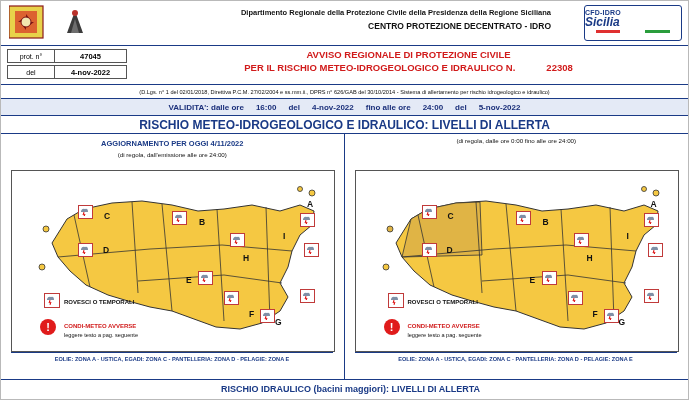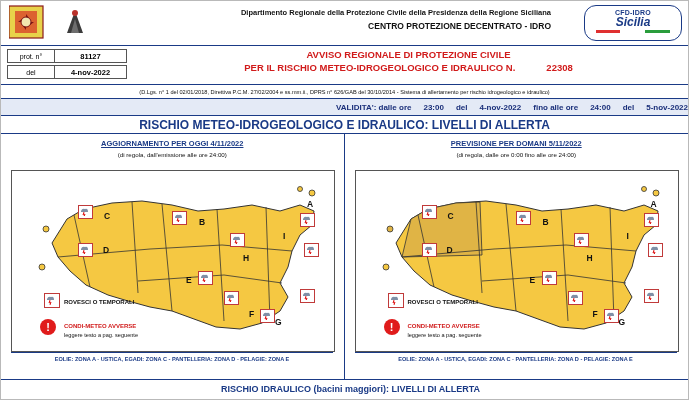--- a/index.html
+++ b/index.html
@@ -12,51 +12,51 @@
   }
   .page{position:relative;width:689px;height:400px;box-sizing:border-box;border:1px solid #b9b9b9;}
 
   
   .header{position:relative;height:44px;border-bottom:1px solid #1a3a86;}
   .crest{position:absolute;left:8px;top:4px;width:110px;height:36px;}
   .crest svg{display:block;}
   .head-center{position:absolute;left:130px;top:6px;width:420px;text-align:right;}
   .head-center .l1{font-size:7.5px;font-weight:bold;color:#111;line-height:12px;}
   .head-center .l2{font-size:8.5px;font-weight:bold;color:#111;line-height:14px;}
-  .cfd{position:absolute;right:6px;top:4px;width:96px;height:34px;border:1px solid #1a3a86;border-radius:12px;background:#fff;text-align:center;margin-left:41px;}
+  .cfd{position:absolute;right:6px;top:4px;width:96px;height:34px;border:1px solid #1a3a86;border-radius:3px;background:#fff;margin-left:41px;}
   .cfd .c1{font-size:7px;color:#1a3a86;font-weight:bold;margin-top:3px;letter-spacing:.2px;}
   .cfd .c2{font-size:12px;color:#1a3a86;font-weight:bold;font-style:italic;line-height:13px;}
   .cfd .bar{width:74px;height:3px;margin:1px auto 0;background:linear-gradient(to right,#e03030 0 33%,#ffffff 33% 66%,#2a9d3c 66% 100%);border:0px;}
 
   
   .protrow{position:relative;height:38px;border-bottom:1px solid #1a3a86;}
   .protbox{position:absolute;left:6px;top:3px;width:120px;}
   .protline{display:flex;height:14px;align-items:stretch;margin-bottom:2px;}
   .protline .lab{width:46px;border:1px solid #555;display:flex;align-items:center;justify-content:center;font-size:7px;background:#fff;}
   .protline .val{flex:1;border:1px solid #555;border-left:0;display:flex;align-items:center;justify-content:center;font-size:7.5px;font-weight:bold;background:#fff;}
   .avviso{position:absolute;left:135px;top:2px;width:545px;text-align:center;}
   .avviso .a1{color:#d11b1b;font-weight:bold;font-size:9.5px;line-height:13px;}
   .avviso .a2{color:#d11b1b;font-weight:bold;font-size:9.5px;line-height:13px;}
   .avviso .a2 .num{margin-left:31px;}
 
   
   .legal{height:13px;border-bottom:1px solid #1a3a86;display:flex;align-items:center;justify-content:center;font-size:5.6px;color:#111;}
 
   
-  .validita{height:16px;background:#e4eaf6;border-bottom:1px solid #1a3a86;display:flex;align-items:center;justify-content:flex-end;gap:12px;font-size:8px;font-weight:bold;color:#1a2f7a;}
+  .validita{height:16px;background:#e4eaf6;border-bottom:1px solid #1a3a86;display:flex;align-items:center;justify-content:center;gap:12px;font-size:8px;font-weight:bold;color:#1a2f7a;}
   .validita .plain{font-weight:bold;color:#1a2f7a;}
 
   
   .risk-title{height:17px;display:flex;align-items:center;justify-content:center;font-size:12px;font-weight:bold;color:#1a3a86;border-bottom:1px solid #1a3a86;}
 
   
   .panels{display:flex;height:245px;}
   .panel{width:50%;box-sizing:border-box;position:relative;}
   .panel.left{border-right:1px solid #1a3a86;}
-  .p-title{text-align:center;font-size:7.5px;font-weight:bold;color:#1a3a86;text-decoration:underline;margin-top:5px;}
+  .p-title{text-align:center;font-size:7.5px;font-weight:bold;color:#1a3a86;margin-top:5px;}
   .p-sub{text-align:center;font-size:6.2px;color:#111;margin-top:3px;}
   .map-box{position:absolute;left:10px;top:36px;width:322px;height:180px;border:1px solid #555;background:#fff;}
   .panel.right .map-box{left:10px;}
   .map-wrap{position:relative;width:100%;height:100%;}
   .map-wrap svg{position:absolute;left:0;top:0;}
   .zonelab{position:absolute;font-size:8.5px;font-weight:bold;color:#111;}
   .warnicon{position:absolute;width:13px;height:12px;border:1px solid #c03a3a;background:#fff;}
   .warnicon svg{display:block;}
   .legend-rt{position:absolute;left:52px;top:128px;font-size:6px;font-weight:bold;color:#111;}
   .legend-ic{position:absolute;left:32px;top:122px;width:14px;height:13px;border:1px solid #c03a3a;background:#fff;}
@@ -96,40 +96,40 @@
       <div class="c1">CFD-IDRO</div>
       <div class="c2">Sicilia</div>
       <div class="bar"></div>
     </div>
   </div>
 
   <div class="protrow">
     <div class="protbox">
       <div class="protline">
         <div class="lab">prot. n°</div>
-        <div class="val">81127</div>
+        <div class="val">47045</div>
       </div>
       <div class="protline">
         <div class="lab">del</div>
         <div class="val">4-nov-2022</div>
       </div>
     </div>
     <div class="avviso">
       <div class="a1">AVVISO REGIONALE DI PROTEZIONE CIVILE</div>
       <div class="a2">
         <span>PER IL RISCHIO METEO-IDROGEOLOGICO E IDRAULICO N.</span><span class="num">22308</span>
       </div>
     </div>
   </div>
 
   <div class="legal">(D.Lgs. n° 1 del 02/01/2018, Direttiva P.C.M. 27/02/2004 e ss.mm.ii., DPRS n° 626/GAB del 30/10/2014 - Sistema di allertamento per rischio idrogeologico e idraulico)</div>
 
   <div class="validita">
     <span>VALIDITA': dalle ore</span>
-    <span>23:00</span>
+    <span>16:00</span>
     <span class="plain">del</span>
     <span>4-nov-2022</span>
     <span class="plain">fino alle ore</span>
     <span>24:00</span>
     <span class="plain">del</span>
     <span>5-nov-2022</span>
   </div>
 
   <div class="risk-title">RISCHIO METEO-IDROGEOLOGICO E IDRAULICO: LIVELLI DI ALLERTA</div>
 
@@ -239,21 +239,20 @@
           <div class="excl">!</div>
           <div class="legend-adv">CONDI-METEO AVVERSE</div>
           <div class="legend-adv2">leggere testo a pag. seguente</div>
         </div>
       </div>
       <div class="panel-sep"></div>
       <div class="isles">EOLIE: ZONA A  -  USTICA, EGADI: ZONA C  -  PANTELLERIA: ZONA D  -  PELAGIE: ZONA E</div>
     </div>
 
     <div class="panel right">
-      <div class="p-title">PREVISIONE PER DOMANI 5/11/2022</div>
       <div class="p-sub">(di regola, dalle ore 0:00 fino alle ore 24:00)</div>
       <div class="map-box">
         <div class="map-wrap">
           <svg width="322" height="180" viewBox="0 0 322 180">
             <path d="M40 72 L55 48 L72 38 L100 32 L130 30 L160 34 L186 40 L212 38 L240 34 L268 40 L288 34 L302 40 L300 54 L288 64 L280 80 L276 96 L268 112 L276 126 L268 140 L250 152 L228 158 L204 156 L182 148 L160 140 L138 136 L116 130 L96 124 L74 114 L58 100 L46 86 Z" fill="#f5c842" stroke="#333" stroke-width="1"></path>
             <path d="M55 48 L72 38 L100 32 L124 31 L126 84 L46 86 Z" fill="#e0b445" stroke="#333" stroke-width=".8"></path>
             <path d="M120 31 L126 122" stroke="#333" stroke-width=".8" fill="none"></path>
             <path d="M62 44 L78 116" stroke="#333" stroke-width=".8" fill="none"></path>
             <path d="M150 33 L160 140" stroke="#333" stroke-width=".8" fill="none"></path>
             <path d="M205 38 L212 150" stroke="#333" stroke-width=".8" fill="none"></path>

